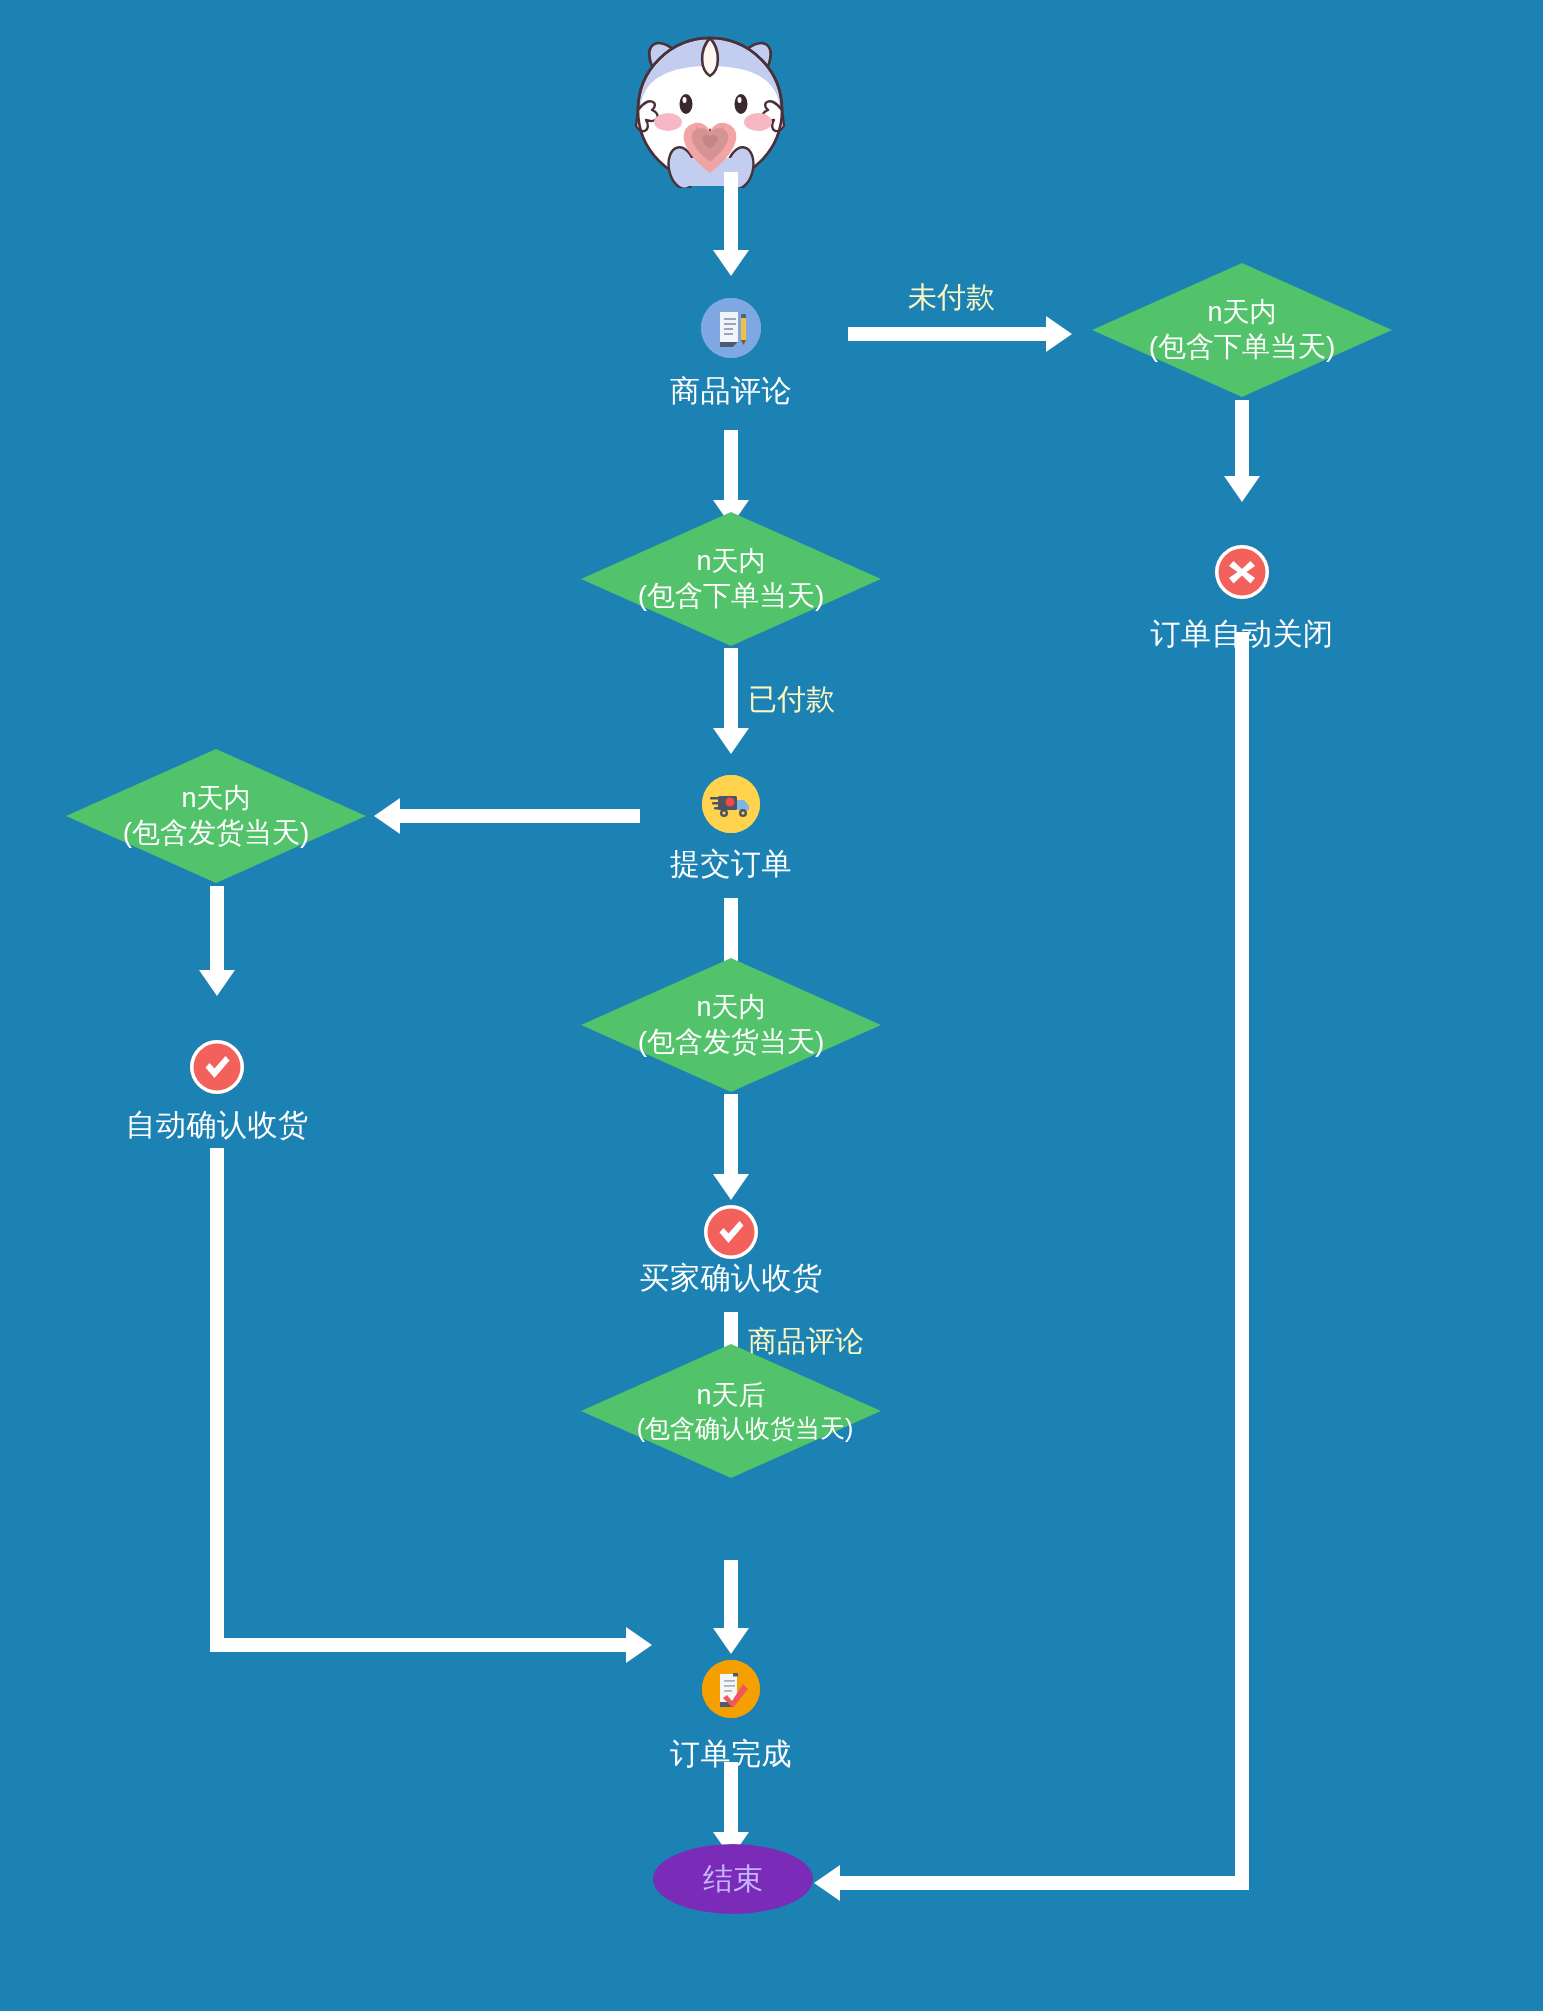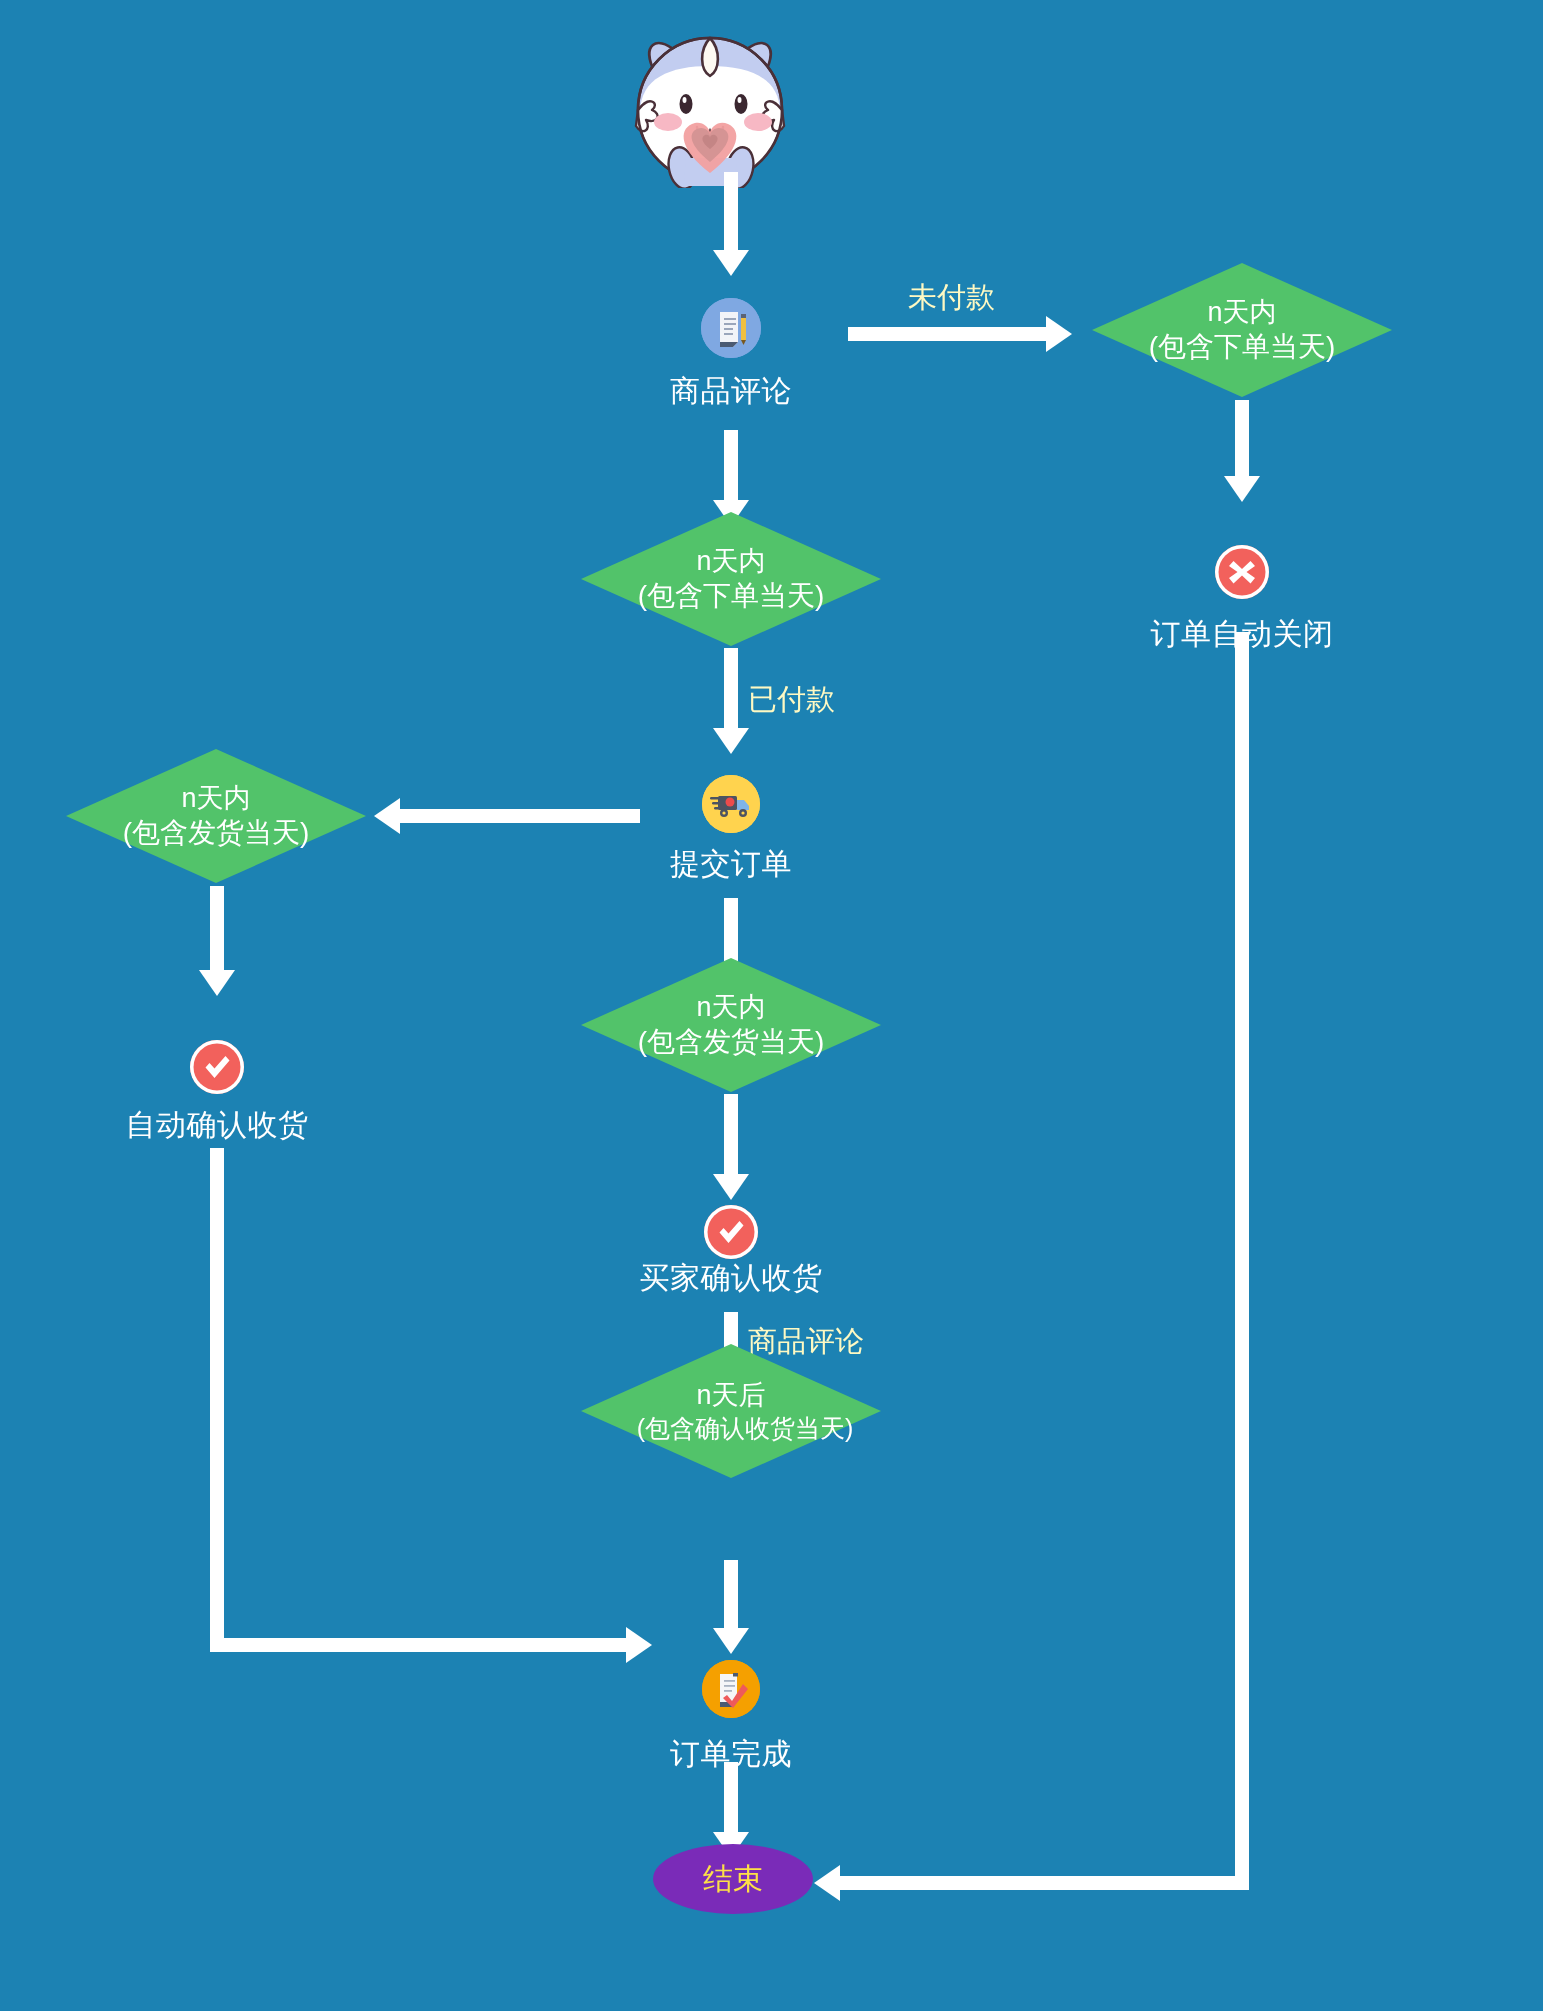--- a/index.html
+++ b/index.html
@@ -59,21 +59,21 @@
   .dline2 { font-size: 28px; }
 
   
   .ellipse {
     position: absolute;
     background: #7a2bb8;
     border-radius: 50%;
     display: flex;
     align-items: center;
     justify-content: center;
-    color: #fde047;
+    color: #c4b5fd;
     font-size: 30px;
     text-align: right;
   }
 
   
   .conn { position: absolute; background: #ffffff; }
   .arrowhead { position: absolute; width: 0; height: 0; }
   .ah-down {
     border-left: 18px solid transparent;
     border-right: 18px solid transparent;

